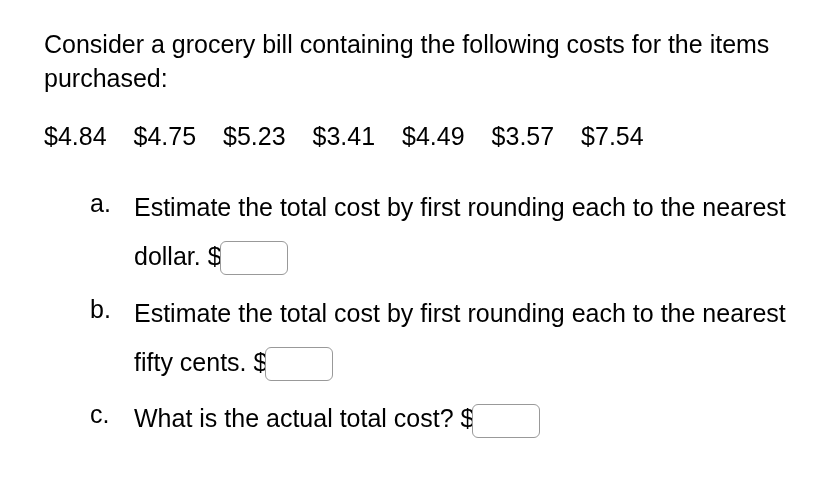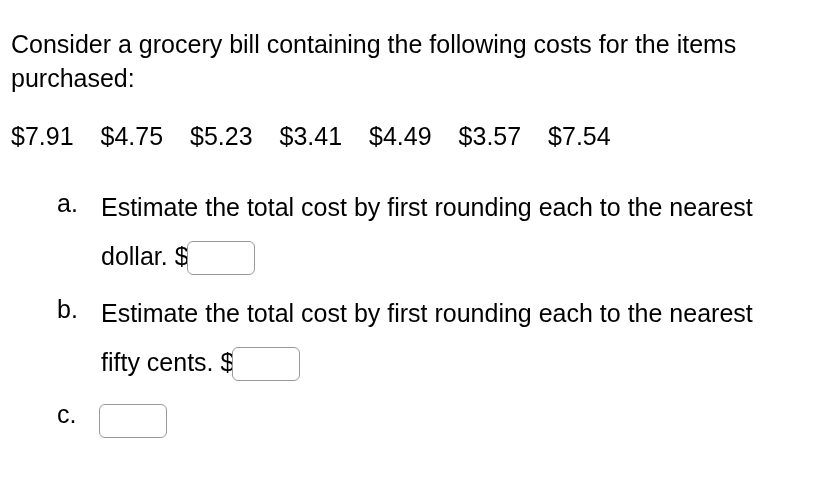--- a/index.html
+++ b/index.html
@@ -7,21 +7,21 @@
     margin: 0;
     padding: 0;
     font-family: "Trebuchet MS", "Lucida Sans Unicode", "Lucida Grande", sans-serif;
     background: #fff;
     color: #000;
     width: 828px;
     height: 501px;
     overflow: hidden;
   }
   .page {
-    padding: 28px 32px 28px 11px;
+    padding: 28px 32px 28px 44px;
     font-size: 25px;
     line-height: 1.35;
   }
   .intro {
     margin-bottom: 24px;
   }
   .prices {
     margin-bottom: 30px;
     word-spacing: 6px;
   }
@@ -56,21 +56,21 @@
   }
 </style>
 </head>
 <body>
 
 <div class="page">
 
   <div class="intro">Consider a grocery bill containing the following costs for the items purchased:</div>
 
   <div class="prices">
-    <span>$7.91</span>
+    <span>$4.84</span>
     <span>$4.75</span>
     <span>$5.23</span>
     <span>$3.41</span>
     <span>$4.49</span>
     <span>$3.57</span>
     <span>$7.54</span>
   </div>
 
   <div class="questions">
 
@@ -84,18 +84,18 @@
     <div class="q">
       <div class="q-label">b.</div>
       <div class="q-body">
         <span>Estimate the total cost by first rounding each to the nearest fifty cents.  $</span><input class="answer" type="text" value="" style="">
       </div>
     </div>
 
     <div class="q">
       <div class="q-label">c.</div>
       <div class="q-body">
-        <input class="answer" type="text" value="" style="">
+        <span>What is the actual total cost?  $</span><input class="answer" type="text" value="" style="">
       </div>
     </div>
 
   </div>
 </div>
 
 </body></html>

